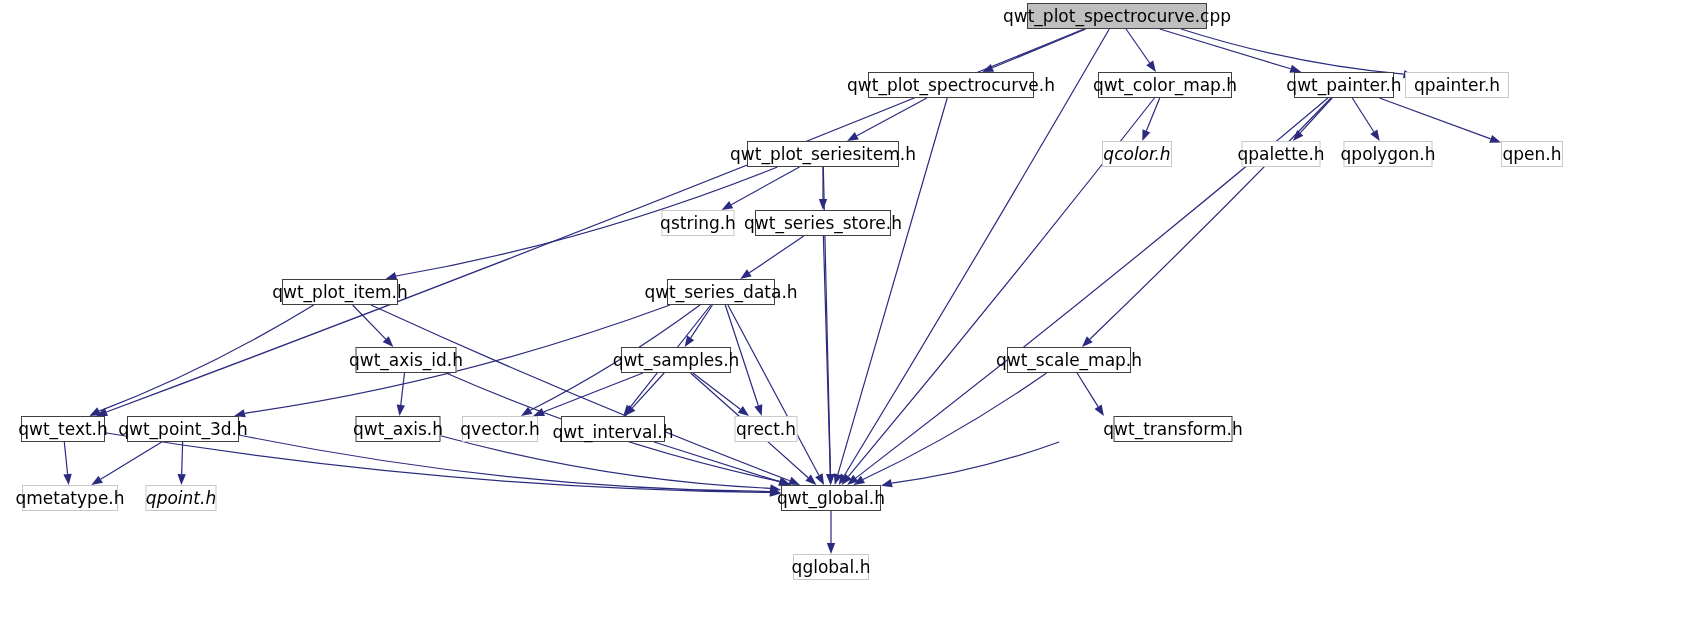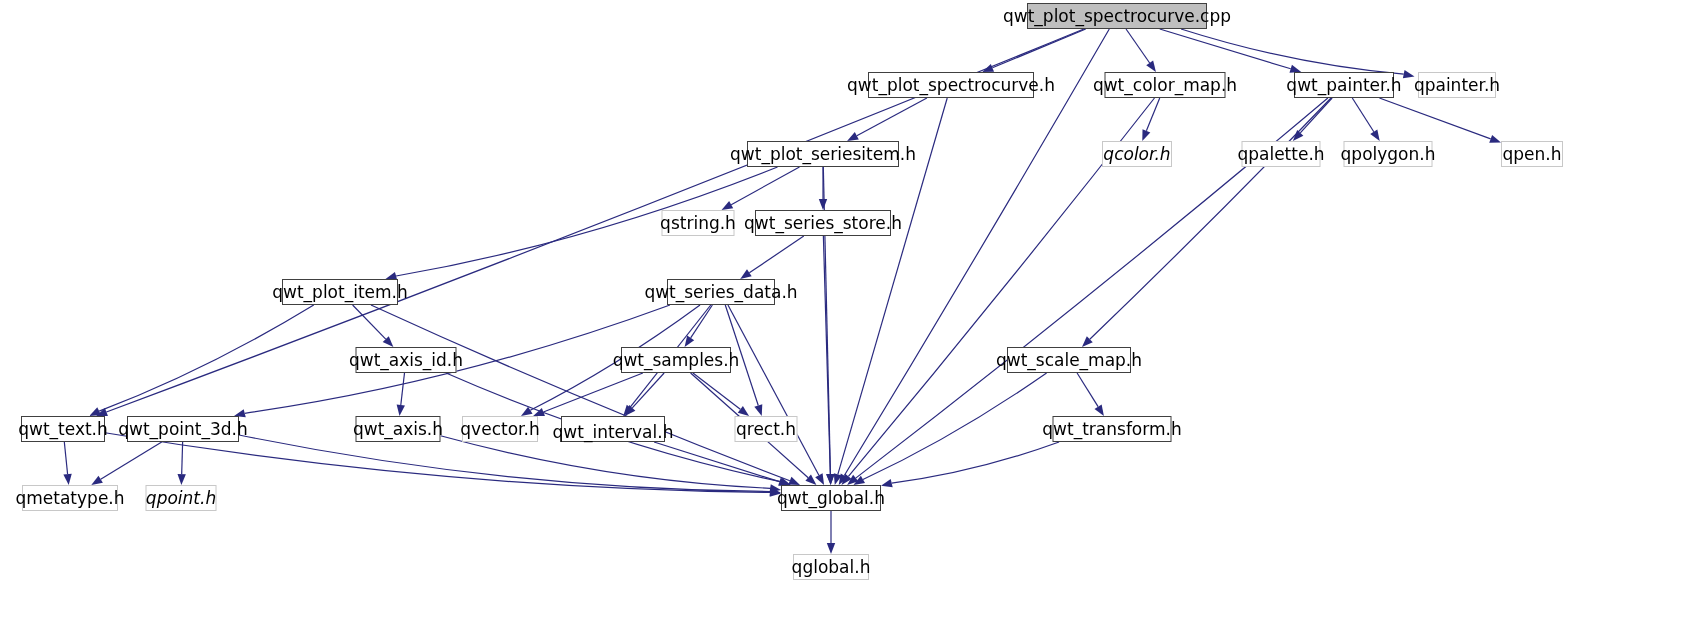--- a/index.html
+++ b/index.html
@@ -130,27 +130,27 @@
       <polygon points="881,485.7224199288256 890.6810914019372,479.0204449014671 892.684218838951,487.17810881162444" fill="#2a2a7f"></polygon>
       <path d="M831,511 Q831,527 831,543" stroke="#2a2a7f" stroke-width="1.2" fill="none"></path>
       <polygon points="831,554 826.8,543 835.2,543" fill="#2a2a7f"></polygon>
     </svg>
 <div class="node root" style="left: 1117px; top: 16px; width: 180px;">
       <span>qwt_plot_spectrocurve.cpp</span>
     </div>
     <div class="node qwt" style="left: 951px; top: 85px; width: 166px;">
       <span>qwt_plot_spectrocurve.h</span>
     </div>
-    <div class="node qwt" style="left: 1165px; top: 85px; width: 121px;">
+    <div class="node qwt" style="left: 1165px; top: 85px; width: 134px;">
       <span>qwt_color_map.h</span>
     </div>
     <div class="node qwt" style="left: 1344px; top: 85px; width: 100px;">
       <span>qwt_painter.h</span>
     </div>
-    <div class="node qt" style="left: 1457px; top: 85px; width: 78px;">
+    <div class="node qt" style="left: 1457px; top: 85px; width: 104px;">
       <span>qpainter.h</span>
     </div>
     <div class="node qwt" style="left: 823px; top: 154px; width: 152px;">
       <span>qwt_plot_seriesitem.h</span>
     </div>
     <div class="node qt" style="left: 1137px; top: 154px; width: 70px; font-style: italic;">
       <span>qcolor.h</span>
     </div>
     <div class="node qt" style="left: 1281px; top: 154px; width: 79px;">
       <span>qpalette.h</span>
@@ -193,21 +193,21 @@
     </div>
     <div class="node qt" style="left: 500px; top: 429px; width: 76px;">
       <span>qvector.h</span>
     </div>
     <div class="node qwt" style="left: 613px; top: 429px; width: 104px; align-items: flex-end;">
       <span>qwt_interval.h</span>
     </div>
     <div class="node qt" style="left: 766px; top: 429px; width: 63px;">
       <span>qrect.h</span>
     </div>
-    <div class="node qwt" style="left: 1112px; top: 429px; width: 119px;">
+    <div class="node qwt" style="left: 1173px; top: 429px; width: 119px;">
       <span>qwt_transform.h</span>
     </div>
     <div class="node qt" style="left: 70px; top: 498px; width: 96px;">
       <span>qmetatype.h</span>
     </div>
     <div class="node qt" style="left: 181px; top: 498px; width: 71px; font-style: italic;">
       <span>qpoint.h</span>
     </div>
     <div class="node qwt" style="left: 831px; top: 498px; width: 100px;">
       <span>qwt_global.h</span>

